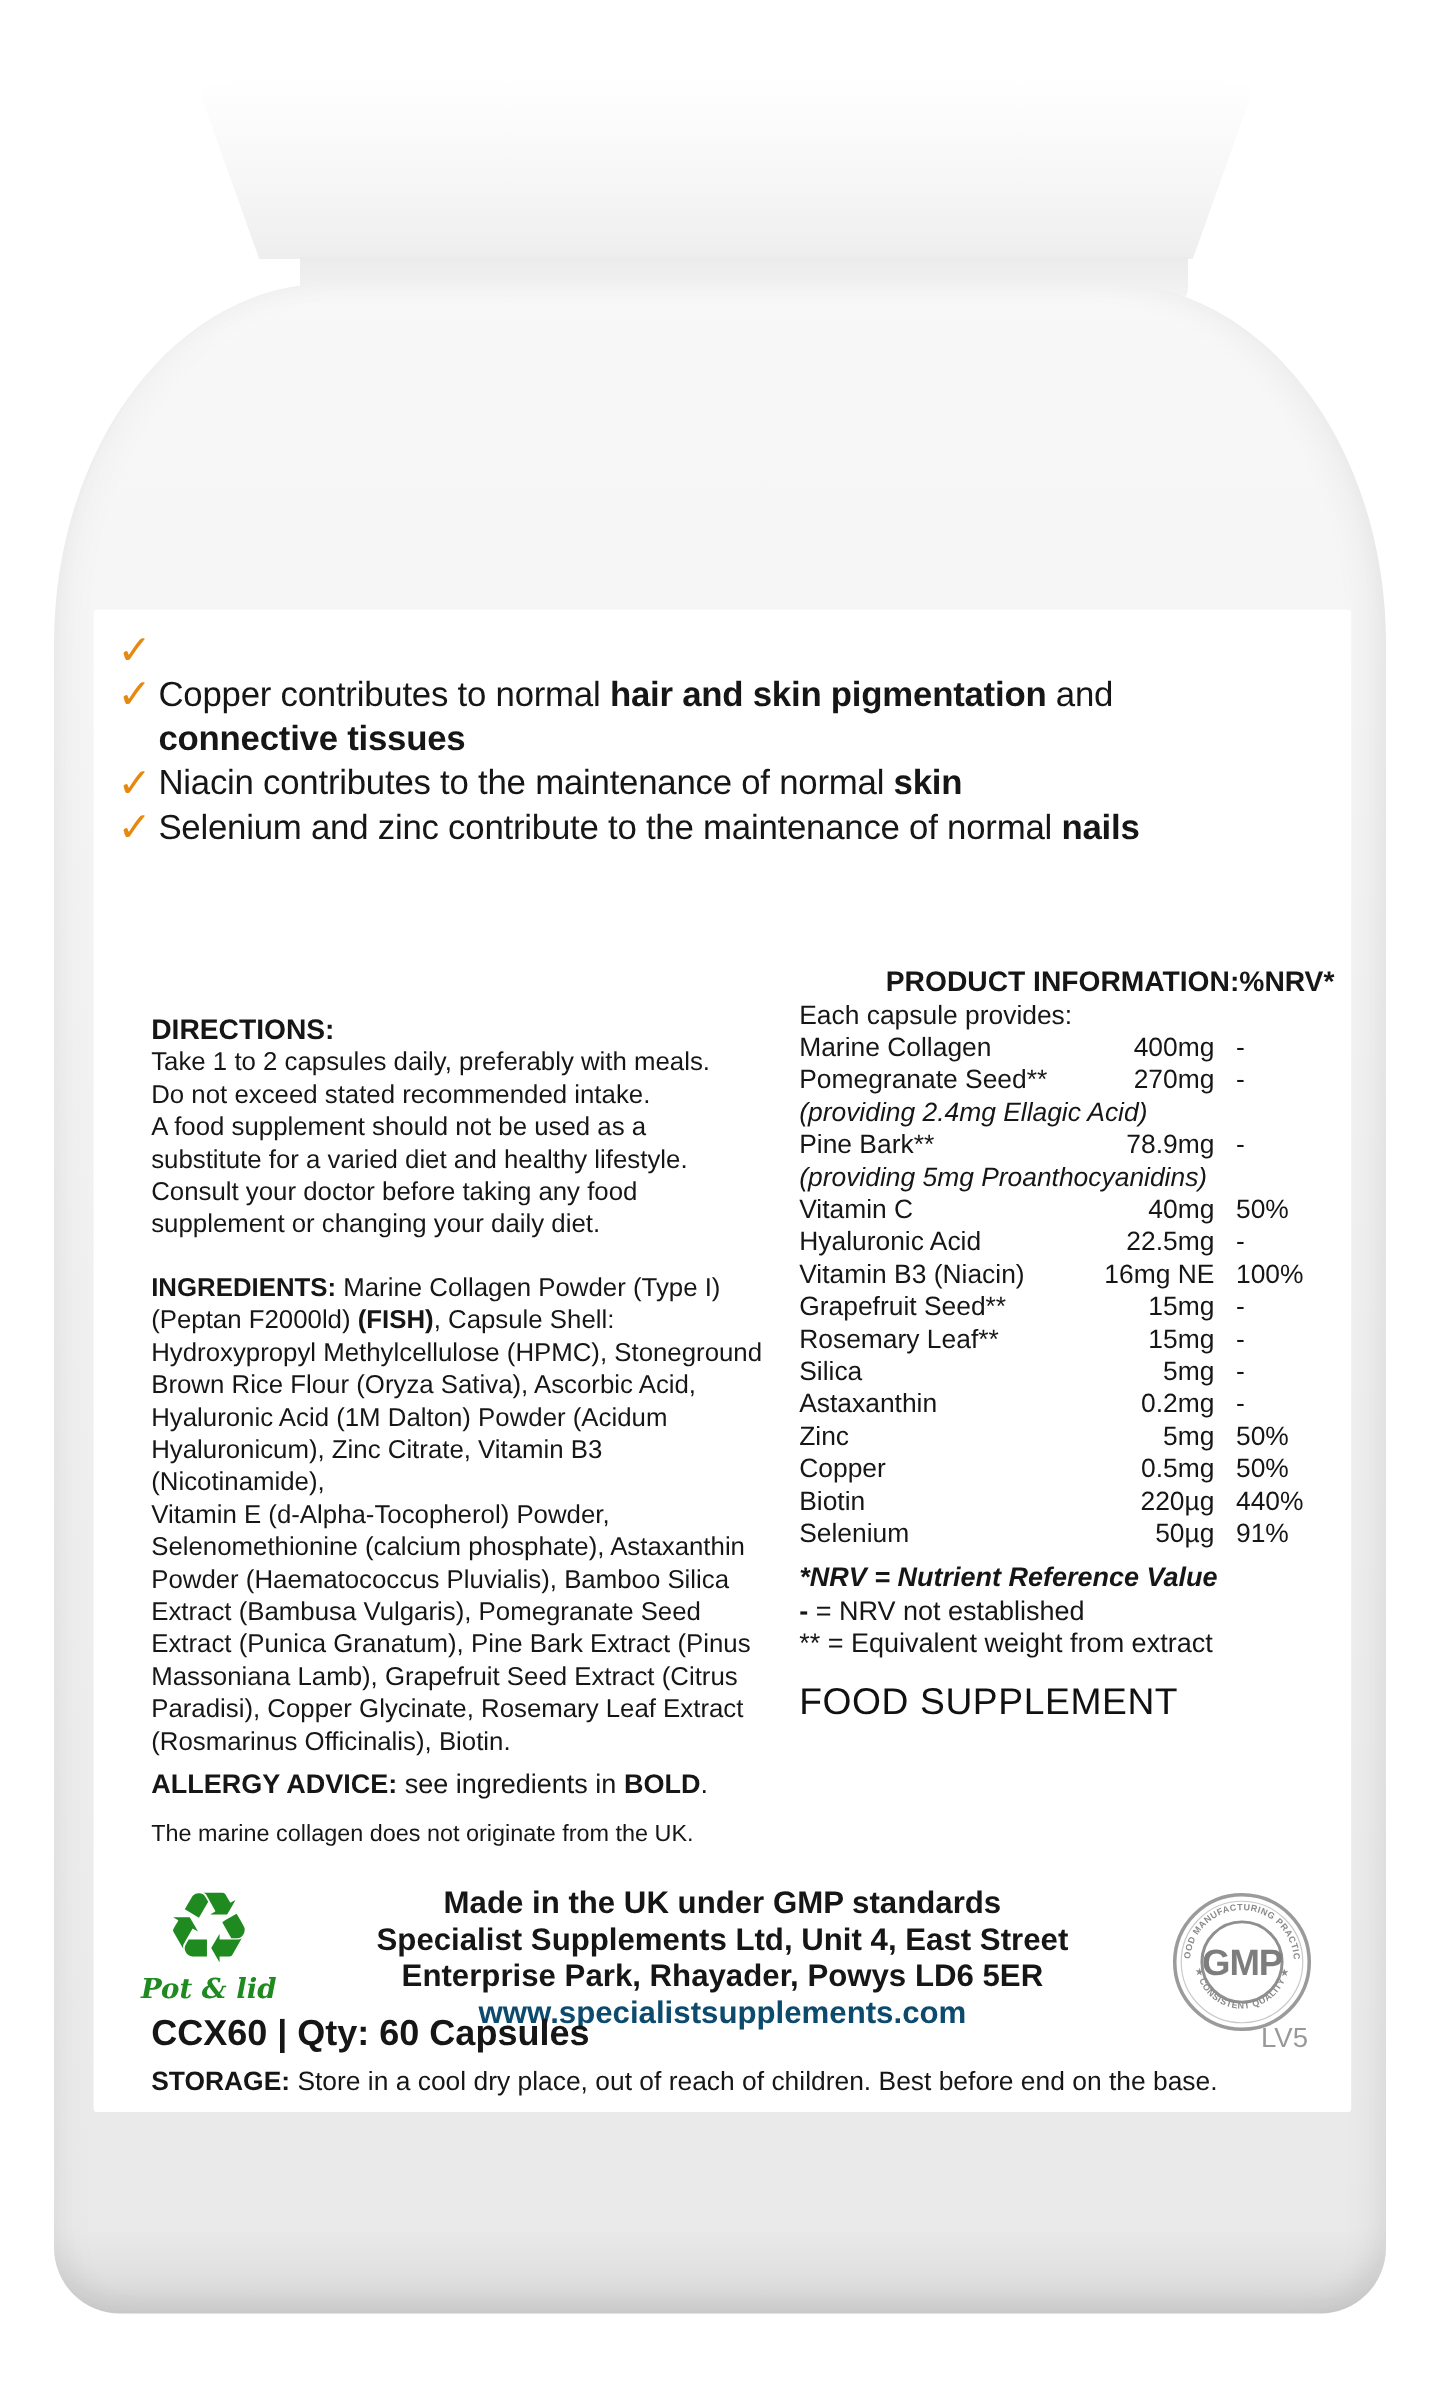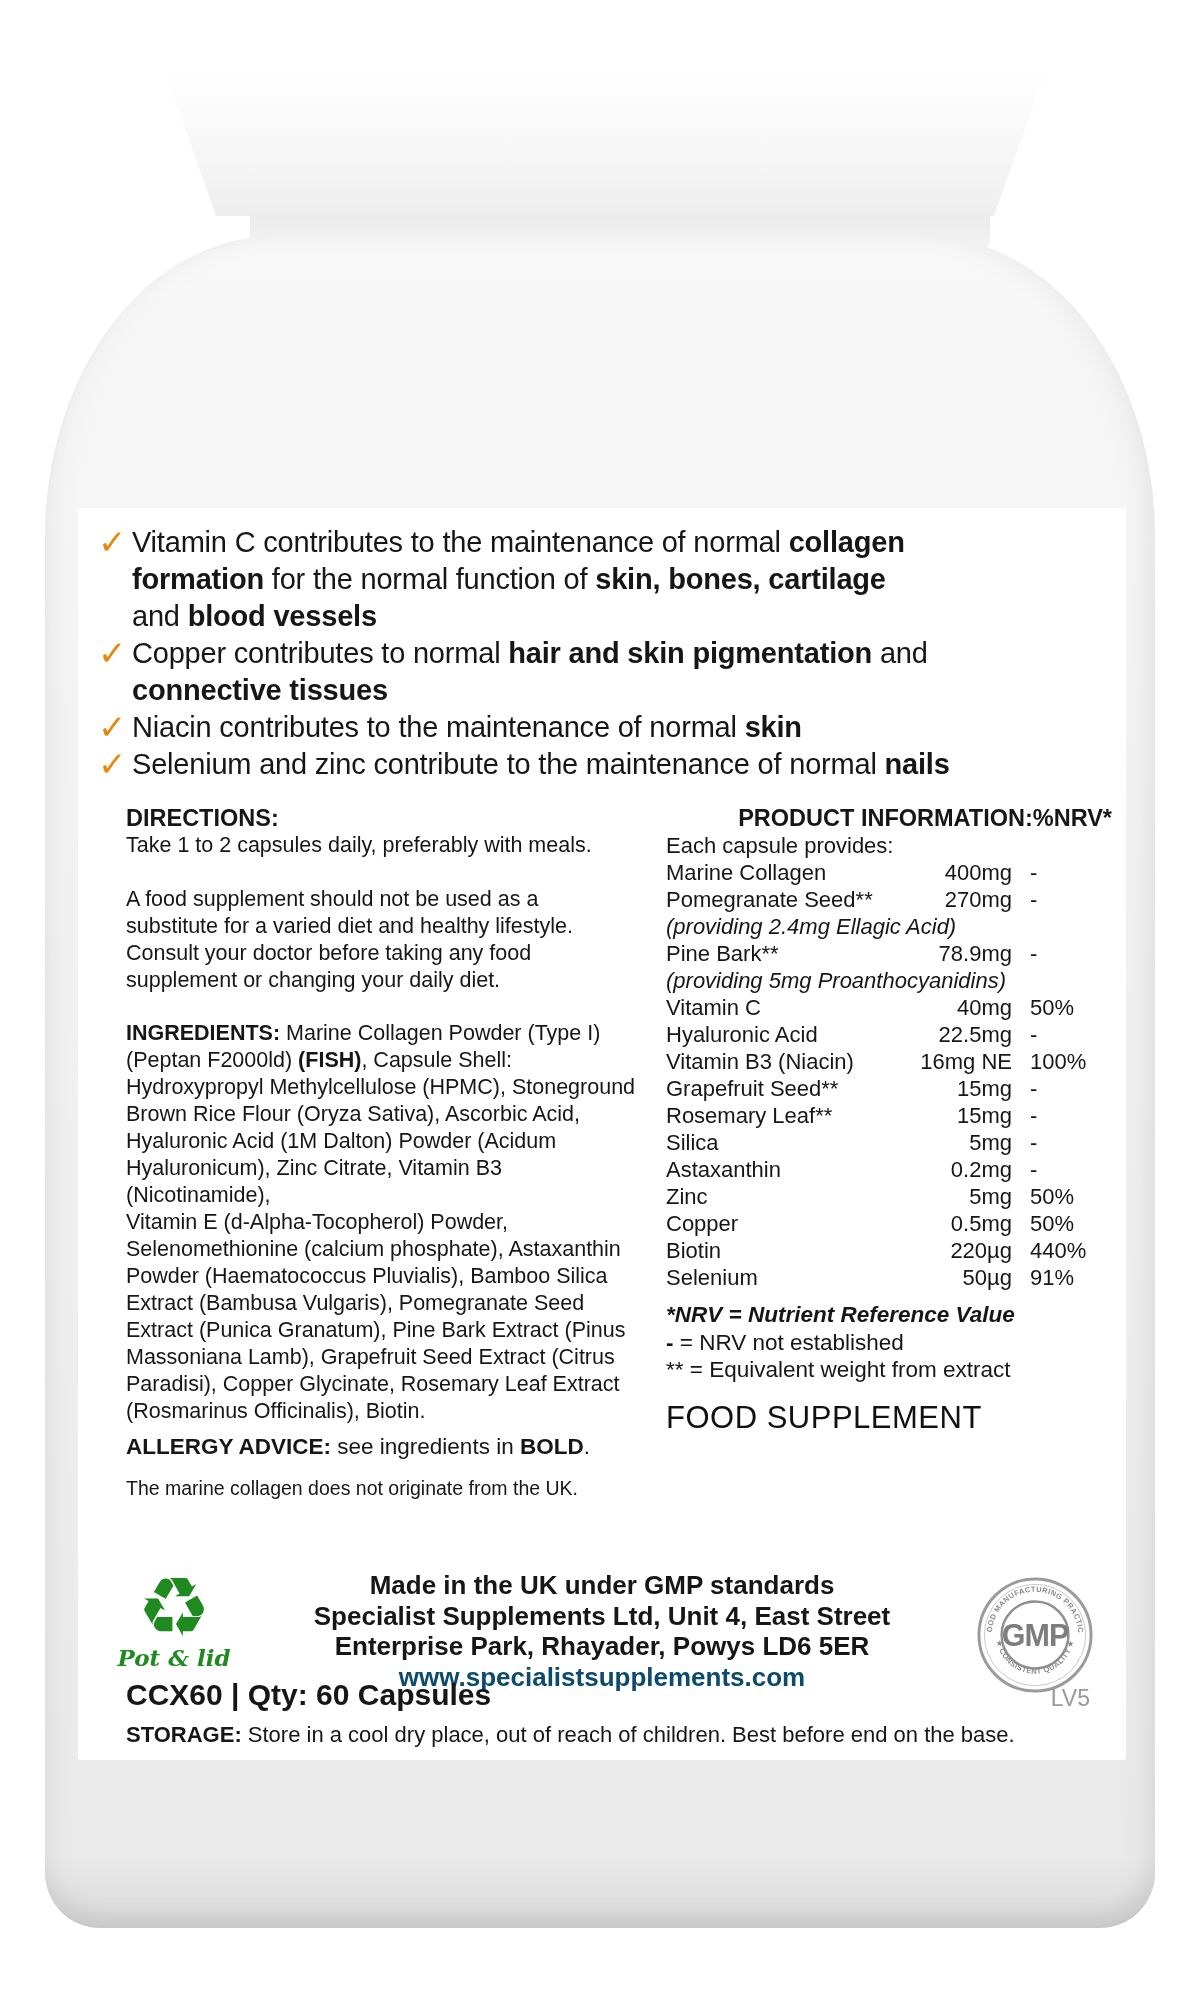--- a/index.html
+++ b/index.html
@@ -22,21 +22,21 @@
   .label{position:absolute;left:78px;top:508px;width:1048px;height:1252px;background:#ffffff;border-radius:3px;}
   .b{font-weight:bold;} .i{font-style:italic;}
   
   .claims{list-style:none;margin:0;padding:0;position:absolute;left:20px;top:16px;width:1002px;}
   .claim{display:flex;align-items:flex-start;}
   .check{flex:0 0 34px;font-size:34px;line-height:37px;font-weight:bold;color:#E7890E;
          font-family:"DejaVu Sans",sans-serif;}
   .claim-text{font-size:29px;line-height:37px;letter-spacing:-0.2px;}
   
   .col-left{position:absolute;left:48px;top:296px;width:520px;}
-  .sec-head{font-size:23.5px;font-weight:bold;line-height:28px;}
+  .sec-head{font-size:23.5px;font-weight:bold;line-height:28px;margin-top:40px;}
   .body-lines{font-size:21.5px;line-height:27px;}
   .ingredients{margin-top:26px;}
   .allergy{margin-top:8px;font-size:22.5px;line-height:28px;}
   .origin-note{margin-top:15px;font-size:19.5px;line-height:24px;}
   .col-right{position:absolute;left:588px;top:296px;width:446px;}
   .pi-head{display:flex;justify-content:flex-end;font-size:23.5px;font-weight:bold;line-height:28px;}
   .pi-sub{font-size:22px;line-height:27px;}
   .pi-row{display:grid;grid-template-columns:1fr auto 100px;font-size:22px;line-height:27px;}
   .pi-row .a{text-align:left;}
   .pi-row .v{padding-left:18px;}
@@ -73,39 +73,38 @@
   <div class="neck"></div>
   <div class="bottle-body"></div>
   <div class="base-shade"></div>
 
   <div class="label">
 
     <ul class="claims">
 
     <li class="claim">
           <span class="check">✓</span>
-          <div class="claim-text"><span>Vitamin C contributes to the maintenance of normal </span><span class="b">collagen</span><br><span class="b">formation</span><span> for the normal function of </span><span class="b">skin, bones, cartilage</span><br><span>and </span><span class="b">blood vessels</span></div>
         </li>
         <li class="claim">
           <span class="check">✓</span>
           <div class="claim-text"><span>Copper contributes to normal </span><span class="b">hair and skin pigmentation</span><span> and</span><br><span class="b">connective tissues</span></div>
         </li>
         <li class="claim">
           <span class="check">✓</span>
           <div class="claim-text"><span>Niacin contributes to the maintenance of normal </span><span class="b">skin</span></div>
         </li>
         <li class="claim">
           <span class="check">✓</span>
           <div class="claim-text"><span>Selenium and zinc contribute to the maintenance of normal </span><span class="b">nails</span></div>
         </li>
       </ul>
 
     <div class="col-left">
       <div class="sec-head">DIRECTIONS:</div>
-      <div class="body-lines"><span>Take 1 to 2 capsules daily, preferably with meals.</span><br><br><span>A food supplement should not be used as a</span><br><span>substitute for a varied diet and healthy lifestyle.</span><br><span>Consult your doctor before taking any food</span><br><span>supplement or changing your daily diet.</span></div>
+      <div class="body-lines"><span>Take 1 to 2 capsules daily, preferably with meals.</span><br><span>Do not exceed stated recommended intake.</span><br><span>A food supplement should not be used as a</span><br><span>substitute for a varied diet and healthy lifestyle.</span><br><span>Consult your doctor before taking any food</span><br><span>supplement or changing your daily diet.</span></div>
       <div class="body-lines ingredients"><span class="b">INGREDIENTS:</span><span> Marine Collagen Powder (Type I)</span><br><span>(Peptan F2000ld) </span><span class="b">(FISH)</span><span>, Capsule Shell:</span><br><span>Hydroxypropyl Methylcellulose (HPMC), Stoneground</span><br><span>Brown Rice Flour (Oryza Sativa), Ascorbic Acid,</span><br><span>Hyaluronic Acid (1M Dalton) Powder (Acidum</span><br><span>Hyaluronicum), Zinc Citrate, Vitamin B3 (Nicotinamide),</span><br><span>Vitamin E (d-Alpha-Tocopherol) Powder,</span><br><span>Selenomethionine (calcium phosphate), Astaxanthin</span><br><span>Powder (Haematococcus Pluvialis), Bamboo Silica</span><br><span>Extract (Bambusa Vulgaris), Pomegranate Seed</span><br><span>Extract (Punica Granatum), Pine Bark Extract (Pinus</span><br><span>Massoniana Lamb), Grapefruit Seed Extract (Citrus</span><br><span>Paradisi), Copper Glycinate, Rosemary Leaf Extract</span><br><span>(Rosmarinus Officinalis), Biotin.</span></div>
       <div class="allergy"><span class="b">ALLERGY ADVICE:</span><span> see ingredients in </span><span class="b">BOLD</span><span>.</span></div>
       <div class="origin-note">The marine collagen does not originate from the UK.</div>
     </div>
 
     <div class="col-right">
       <div class="pi-head">
         <span>PRODUCT INFORMATION:</span>
         <span>%NRV*</span>
       </div>

